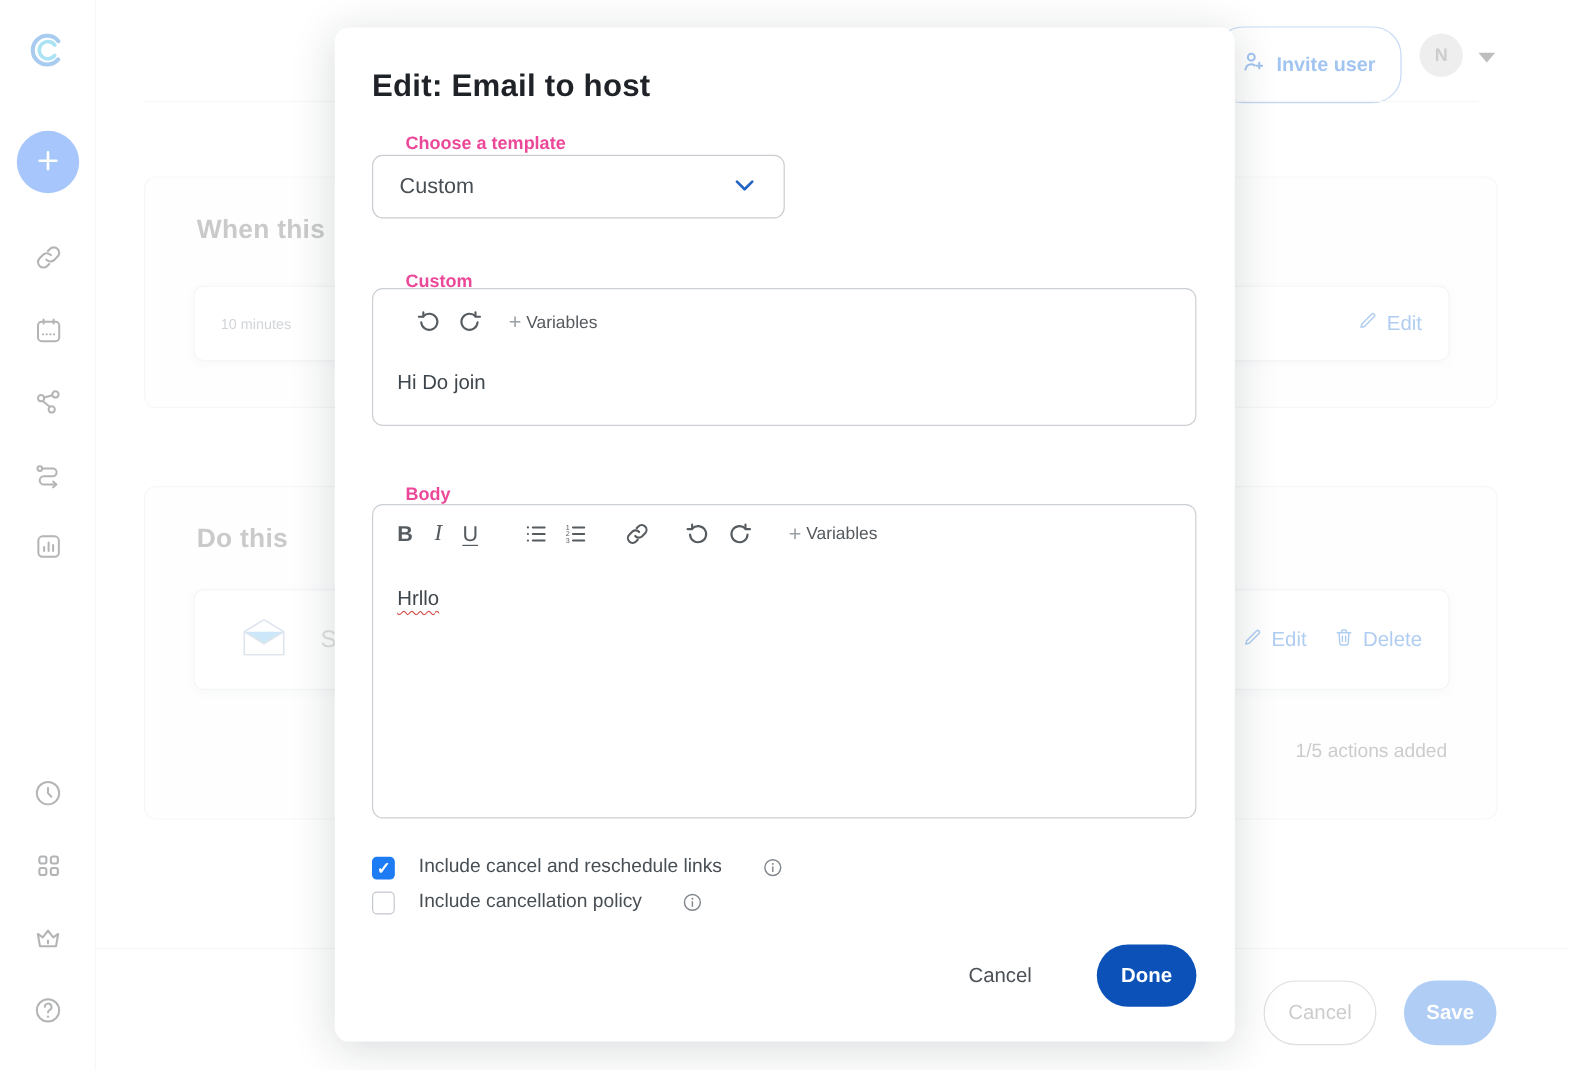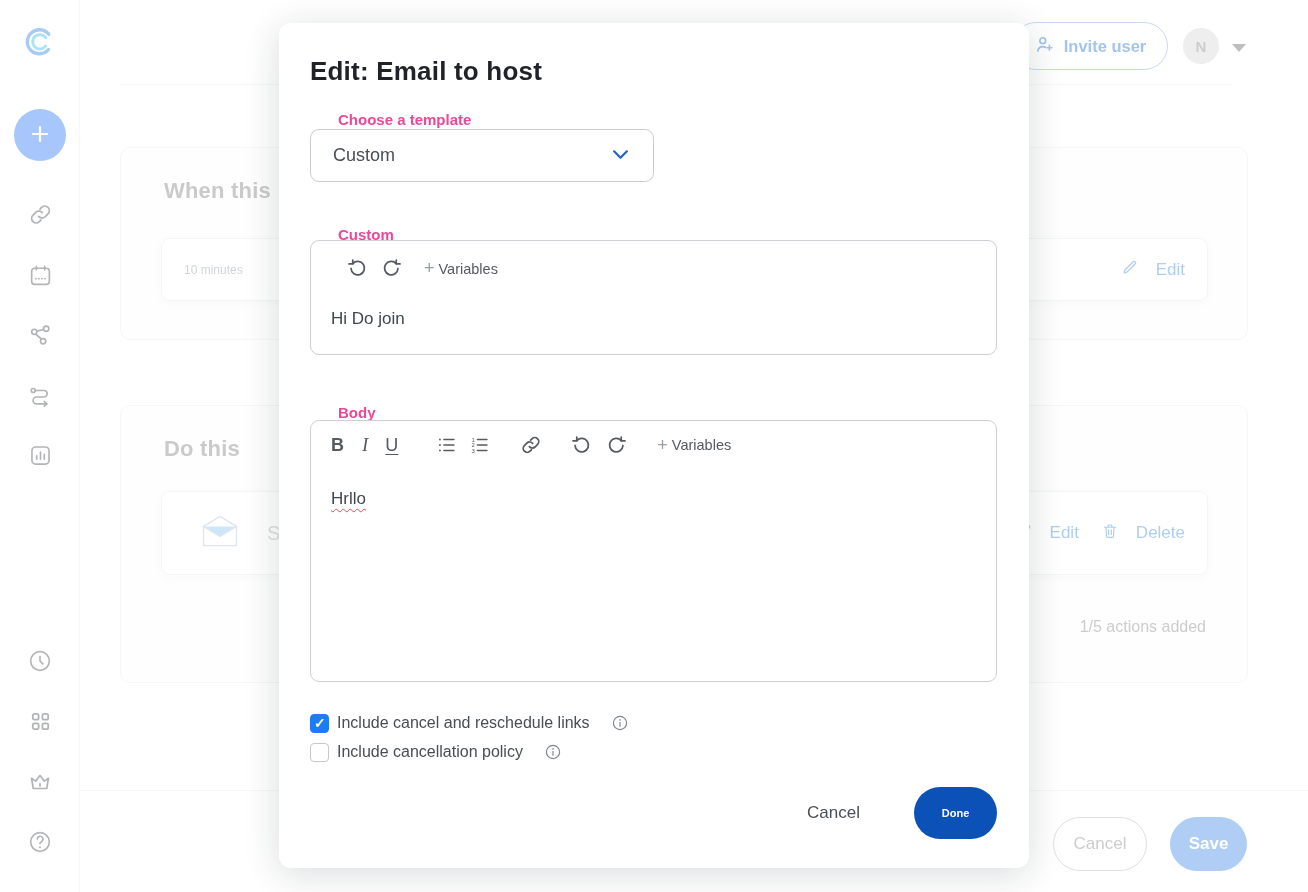--- a/index.html
+++ b/index.html
@@ -10,34 +10,34 @@
   .sidebar{position:absolute;left:0;top:0;width:80px;height:892px;background:#fff;border-right:1px solid #ebedef;z-index:1;}
   .side-item{position:absolute;left:22px;width:36px;height:36px;display:flex;align-items:center;justify-content:center;background:none;border:none;padding:0;cursor:pointer;}
   .side-item svg{display:block;}
   .logo-item{top:24px;}
   .plus-btn{position:absolute;left:14px;top:109px;width:52px;height:52px;border-radius:50%;background:#3c82f6;border:none;display:flex;align-items:center;justify-content:center;cursor:pointer;}
   .i-link{top:196px;}.i-cal{top:257px;}.i-share{top:317px;}.i-route{top:377px;}.i-chart{top:437px;}
   .i-clock{top:643px;}.i-grid{top:703px;}.i-crown{top:764px;}.i-help{top:824px;}
 
   
   .bg-main{position:absolute;left:80px;top:0;width:1228px;height:892px;z-index:1;}
-  .invite-btn{position:absolute;left:932px;top:22px;width:156px;height:48px;border:1px solid #7face8;border-radius:24px;background:#fff;display:flex;align-items:center;justify-content:center;gap:9px;color:#2f7de0;font-size:16.5px;font-weight:600;cursor:pointer;}
+  .invite-btn{position:absolute;left:932px;top:22px;width:156px;height:64px;border:1px solid #7face8;border-radius:24px;background:#fff;display:flex;align-items:center;justify-content:center;gap:9px;color:#2f7de0;font-size:16.5px;font-weight:600;cursor:pointer;}
   .avatar{position:absolute;left:1103px;top:28px;width:36px;height:36px;border-radius:50%;background:#d9d9d9;display:flex;align-items:center;justify-content:center;color:#8f8f8f;font-size:15px;font-weight:600;cursor:pointer;border:none;}
   .caret{position:absolute;left:1152px;top:44px;width:0;height:0;border-left:7px solid transparent;border-right:7px solid transparent;border-top:8px solid #6f6f6f;cursor:pointer;}
   .header-line{position:absolute;left:40px;top:84px;width:1112px;height:1px;background:#e9ecef;}
   .card{position:absolute;left:40px;width:1128px;background:#fcfcfd;border:1px solid #ececef;border-radius:10px;}
   .card-when{top:147px;height:193px;}
   .card-do{top:405px;height:278px;}
   .card h2{position:absolute;left:43px;top:30px;margin:0;font-size:22px;font-weight:700;color:#8a8a8a;letter-spacing:.2px;}
   .inner-box{position:absolute;left:40px;width:1047px;background:#fff;border:1px solid #e7eaec;border-radius:9px;box-shadow:0 2px 7px rgba(40,50,60,.05);display:flex;align-items:center;}
   .inner-when{top:90px;height:63px;padding:0 22px;}
   .inner-do{top:85px;height:84px;padding:0 22px 0 37px;}
   .muted-text{color:#9aa1a8;font-size:12px;}
   .big-muted{color:#b8b8b8;font-size:20px;margin-left:26px;}
-  .link-btn{display:flex;align-items:center;gap:17px;color:#4f90e0;font-size:17px;background:none;border:none;cursor:pointer;padding:0;}
+  .link-btn{display:flex;align-items:center;gap:7px;color:#4f90e0;font-size:17px;background:none;border:none;cursor:pointer;padding:0;}
   .spacer{flex:1;}
   .gap22{margin-left:22px;}
   .actions-added{position:absolute;right:41px;top:212px;color:#8f8f8f;font-size:16px;}
   .footer-line{position:absolute;left:0;top:790px;width:1228px;height:1px;background:#ededf0;}
   .pill{position:absolute;top:817px;height:54px;border-radius:27px;font-size:17px;display:flex;align-items:center;justify-content:center;cursor:pointer;}
   .pill-cancel{left:973px;width:94px;background:#fff;border:1px solid #b9b9b9;color:#8f8f8f;}
   .pill-save{left:1090px;width:77px;background:#4f90e8;border:none;color:#fff;font-weight:700;}
 
   
   .overlay{position:absolute;inset:0;background:rgba(255,255,255,.55);z-index:50;}
@@ -60,30 +60,30 @@
   .tb-btn{background:none;border:none;padding:0;cursor:pointer;display:flex;align-items:center;color:#565b60;}
   .tb-letter{font-size:18px;color:#565b60;}
   .b-bold{font-weight:700;}
   .b-italic{font-style:italic;font-family:"Liberation Serif",serif;font-size:19px;}
   .b-under{text-decoration:underline;text-underline-offset:3px;}
   .vars{display:flex;align-items:center;gap:4px;background:none;border:none;padding:0;cursor:pointer;}
   .vars-plus{font-size:18px;color:#9aa0a5;font-weight:400;}
   .vars-text{font-size:14.5px;color:#555a5f;}
   .editor-text{position:absolute;left:20px;top:68px;font-size:17px;color:#3f474e;}
   .misspelled{text-decoration:underline wavy #d9534f;text-decoration-thickness:1px;text-underline-offset:4px;}
-  .opt-row{position:absolute;left:31px;display:flex;align-items:center;gap:8px;height:20px;}
+  .opt-row{position:absolute;left:31px;display:flex;align-items:center;gap:20px;height:20px;}
   .opt-1{top:690px;}
   .opt-2{top:719px;}
   .cb{width:19px;height:19px;border:1.5px solid #c3c8cd;border-radius:4px;background:#fff;position:relative;cursor:pointer;flex:0 0 auto;}
   .cb.checked{background:#1d7bf4;border-color:#1d7bf4;}
   .cb.checked::after{content:"✓";position:absolute;left:3px;top:0px;color:#fff;font-size:14px;font-weight:700;}
   .opt-label{font-size:16px;color:#474e54;}
   .info-btn{background:none;border:none;padding:0;margin-left:14px;cursor:pointer;display:flex;align-items:center;}
   .m-cancel{position:absolute;left:522px;top:779px;background:none;border:none;font-size:17px;color:#4a5056;cursor:pointer;}
-  .m-done{position:absolute;left:635px;top:764px;width:83px;height:52px;border-radius:26px;background:#0b51b8;border:none;color:#fff;font-size:11px;font-weight:700;cursor:pointer;}
+  .m-done{position:absolute;left:635px;top:764px;width:83px;height:52px;border-radius:26px;background:#0b51b8;border:none;color:#fff;font-size:17px;font-weight:700;cursor:pointer;}
 </style>
 </head>
 <body>
 
 <div class="stage">
 
   <aside class="sidebar">
     <button class="side-item logo-item">
       <span>
         <svg width="38" height="38" viewBox="0 0 38 38">

